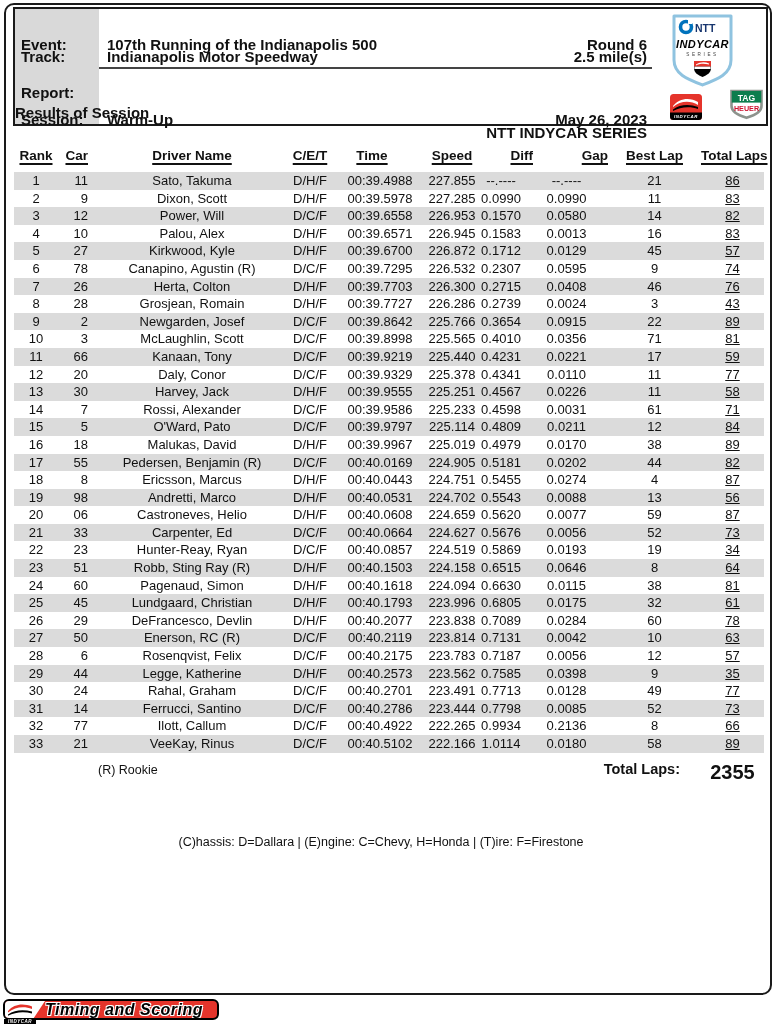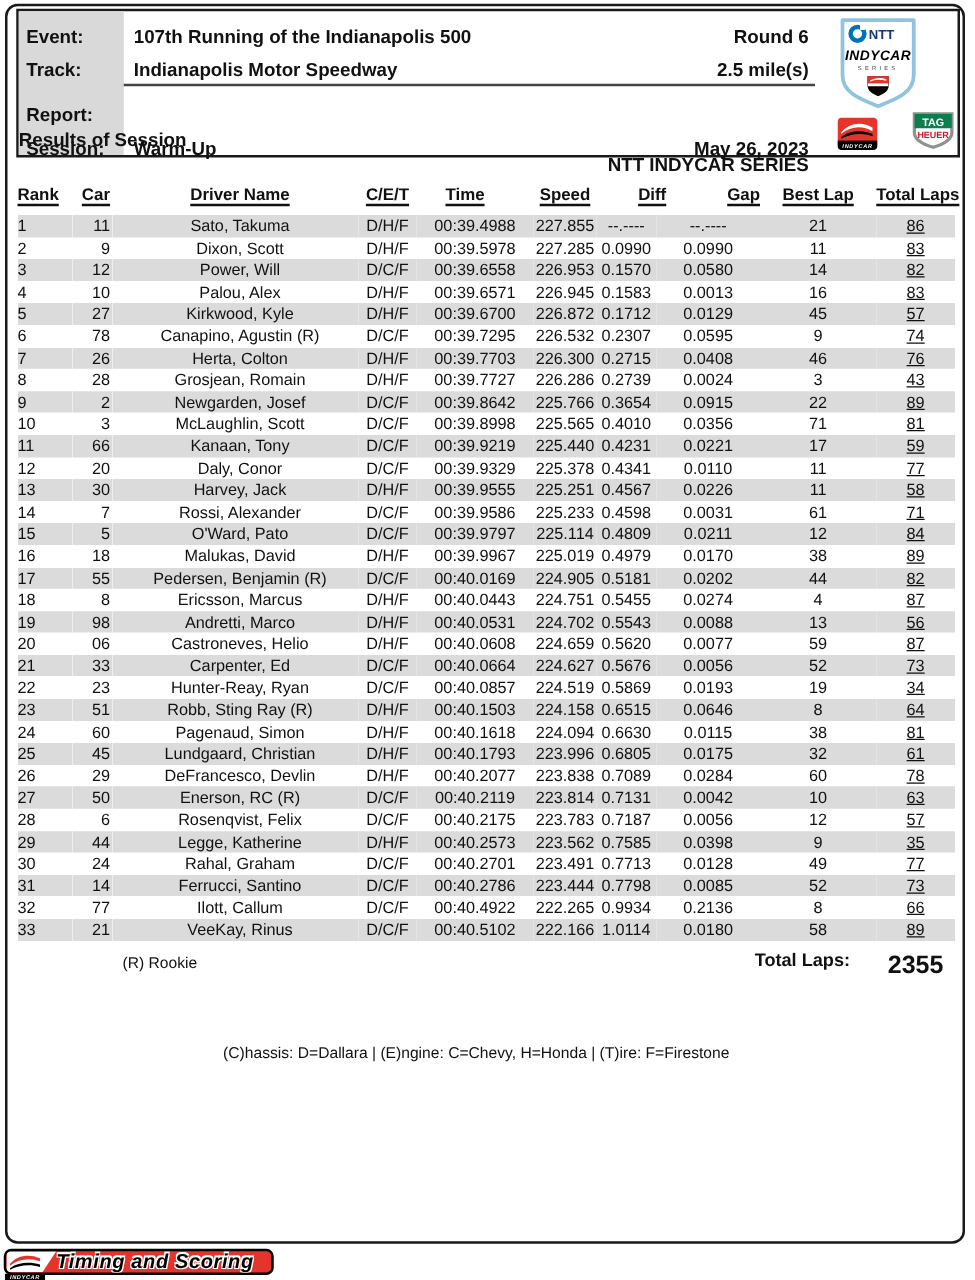--- a/index.html
+++ b/index.html
@@ -31,21 +31,21 @@
   table.results th {
     font-size:13.5px; font-weight:bold; white-space:nowrap; overflow:visible;
     text-decoration:underline; text-decoration-thickness:1.5px; text-underline-offset:3px;
     height:24px; vertical-align:top; padding:2px 0 0 0;
   }
   table.results td {
     font-size:13px; height:17.6px; line-height:17.6px; padding:0;
     white-space:nowrap; overflow:hidden;
   }
   tr.band td { background:#dbdbdb; }
-  .c-rank  { text-align:left; }
+  .c-rank  { text-align:center; }
   .c-car   { text-align:right; padding-right:2px !important; }
   .c-drv   { text-align:center;  padding-left:7px !important; }
   .c-cet   { text-align:center; }
   .c-time  { text-align:center; }
   .c-spd   { text-align:center; }
   .c-diff  { text-align:center; }
   .c-gap   { text-align:center; }
   .c-best  { text-align:center; }
   .c-tot   { text-align:center;text-decoration:underline; }
   th.c-diff { text-align:right; position:relative; left:8px; }
@@ -77,21 +77,21 @@
 </style>
 </head>
 <body>
 
 <div class="page">
   <div class="page-border"></div>
 
   <div class="hdr-box">
     <div class="hdr-labelcol"></div>
 
-    <div class="hdr-row" style="top:11px;">
+    <div class="hdr-row" style="top:26px;">
       <span class="lbl">Event:</span>
       <span class="val">107th Running of the Indianapolis 500</span>
       <span class="rgt">Round 6</span>
     </div>
     <div class="hdr-row" style="top:38px;">
       <span class="lbl">Track:</span>
       <span class="val">Indianapolis Motor Speedway</span>
       <span class="rgt">2.5 mile(s)</span>
     </div>
     <div class="hdr-divider"></div>

